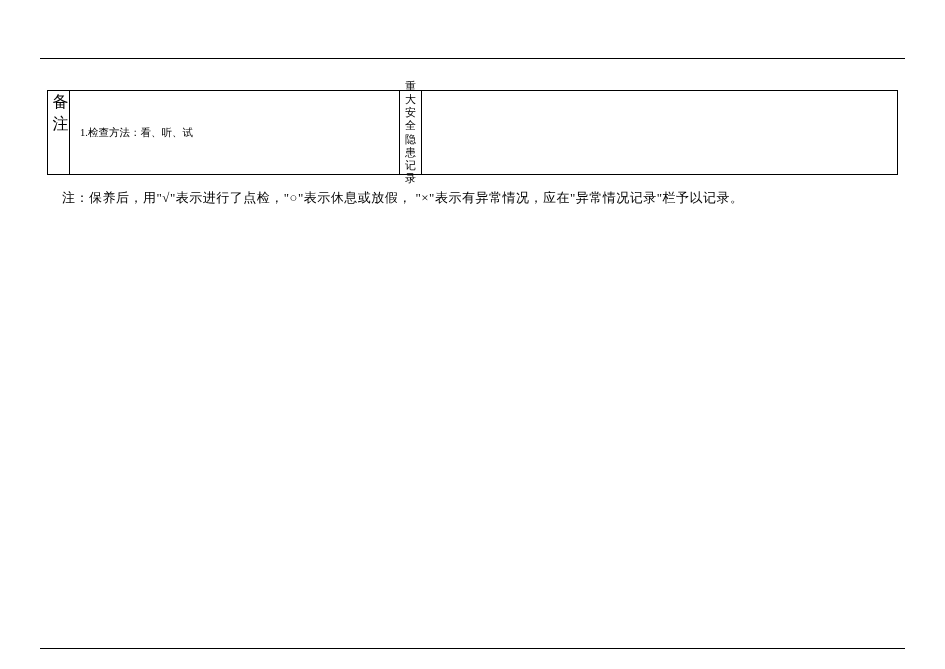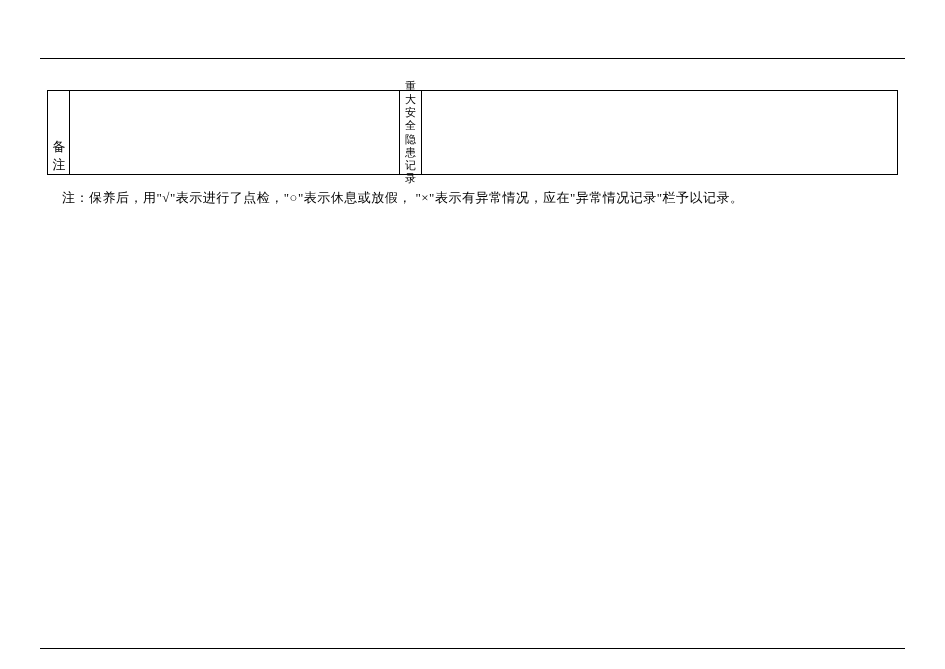--- a/index.html
+++ b/index.html
@@ -42,23 +42,23 @@
       border: 1px solid #000;
       display: flex;
       height: 85px;
     }
     .col {
       border-right: 1px solid #000;
     }
     .col-label {
       width: 22px;
       display: flex;
-      align-items: flex-end;
+      align-items: flex-start;
       justify-content: center;
-      font-size: 13px;
+      font-size: 16px;
       line-height: 1.4;
       padding: 0 2px;
     }
     .col-body {
       flex: 1;
       display: flex;
       flex-direction: column;
       justify-content: center;
       padding: 6px 10px;
       font-size: 10.5px;
@@ -101,20 +101,21 @@
 
 <div class="page">
 
   <div class="top-line"></div>
 
   <div class="table-box">
     <div class="col col-label">
       <span class="vertical-text2">备注</span>
     </div>
     <div class="col col-body col-middle">
+      <div>1.检查方法：看、听、试</div>
     </div>
     <div class="col col-body2">
       <span class="vertical-text2">重大安全隐患记录</span>
     </div>
     <div class="col-empty"></div>
   </div>
 
   <div class="note-line">注：保养后，用"√"表示进行了点检，"○"表示休息或放假，   "×"表示有异常情况，应在"异常情况记录"栏予以记录。</div>
 
   <div class="bottom-line"></div>

